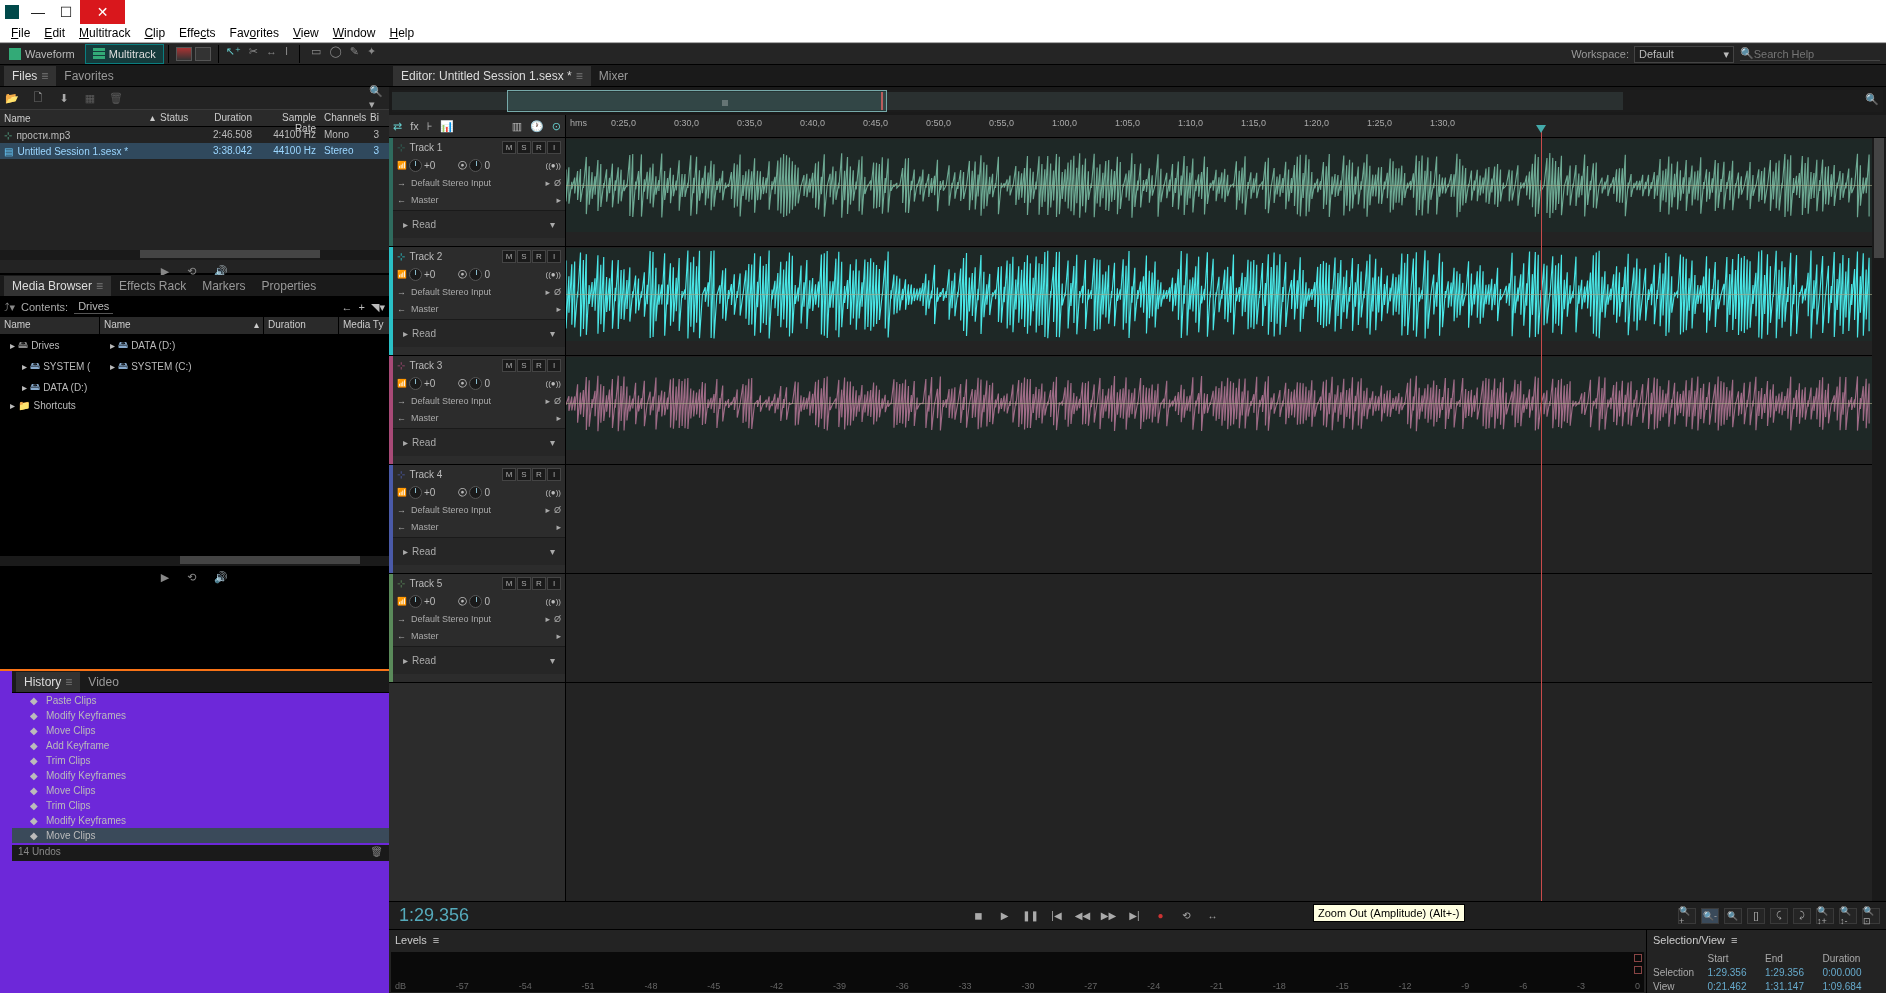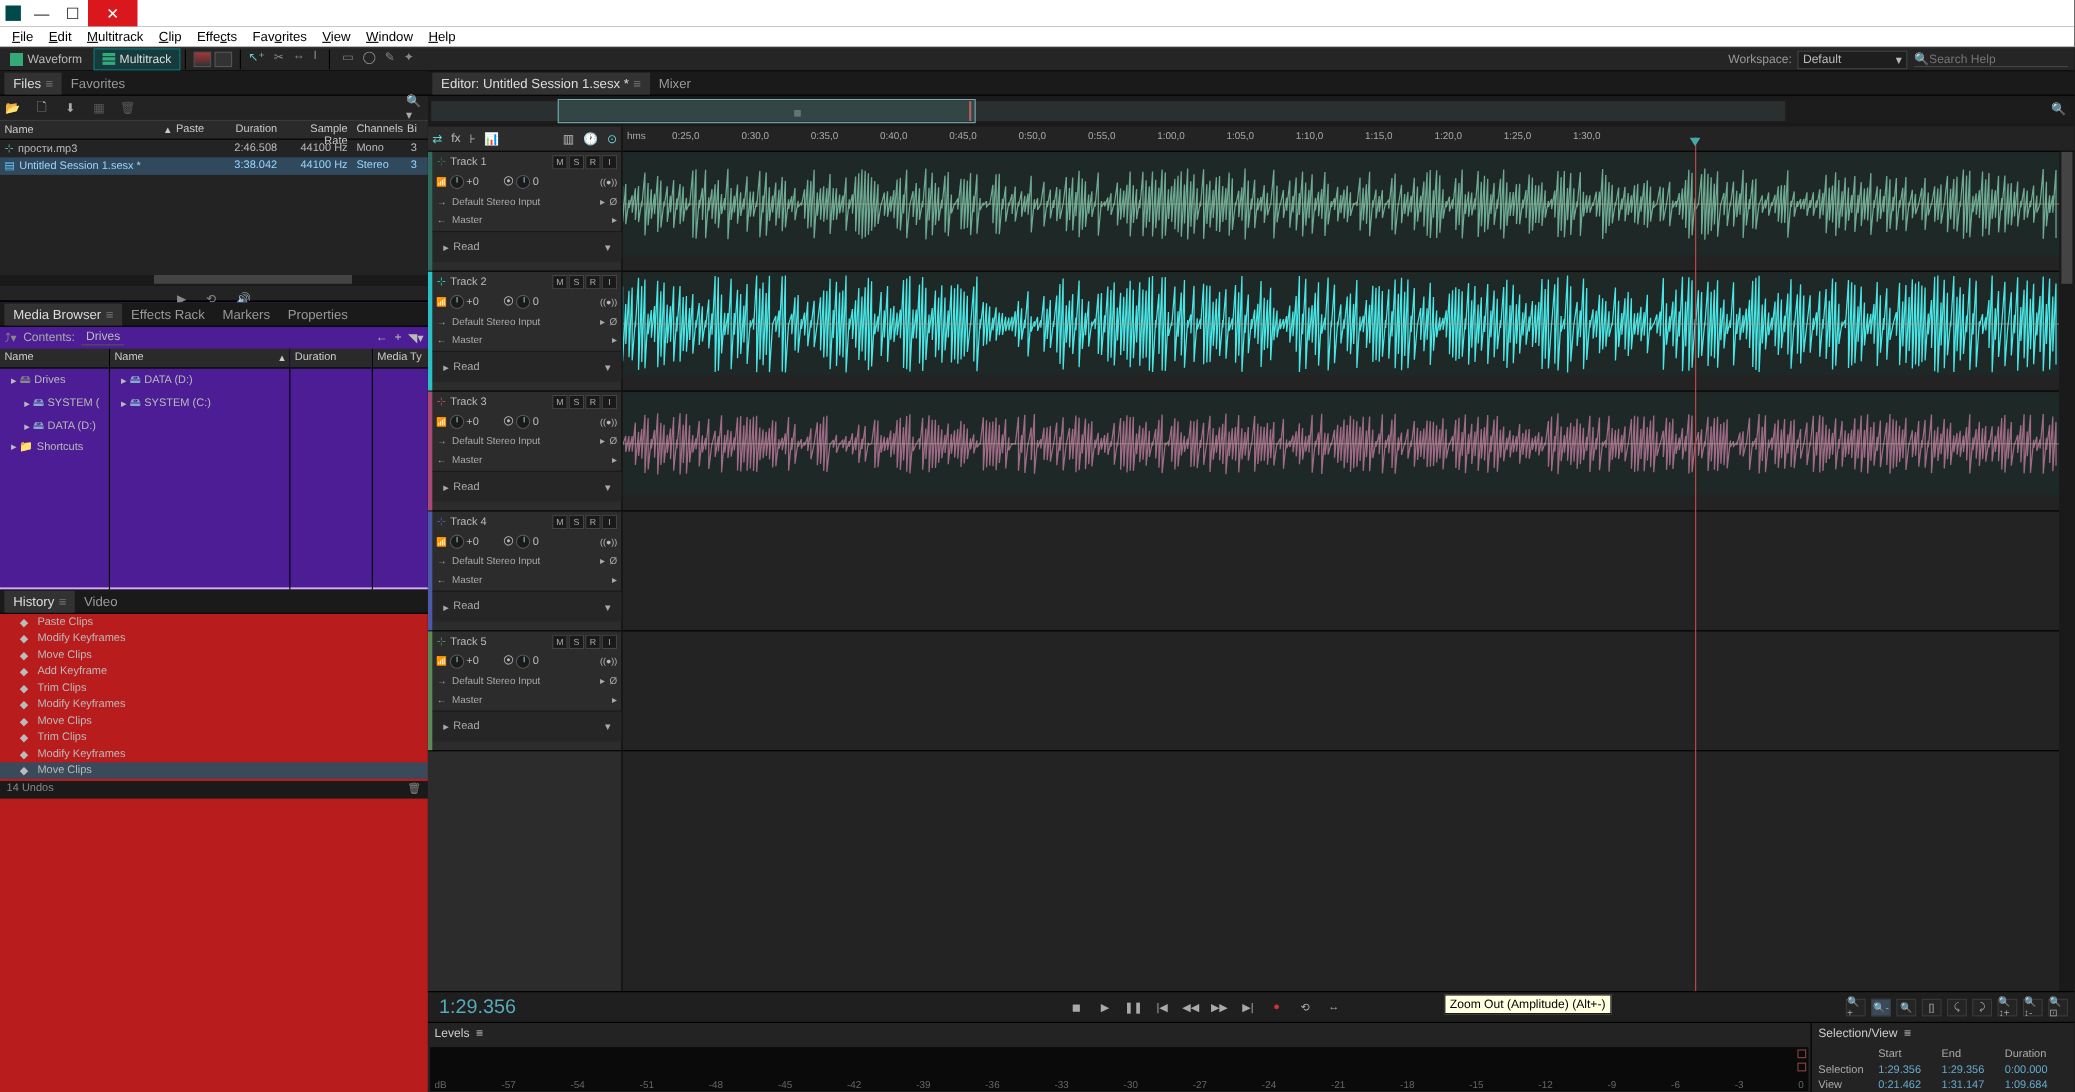--- a/index.html
+++ b/index.html
@@ -35,30 +35,30 @@
 .files-header div, .file-row div { padding:2px 4px; }
 .file-row { height:16px; display:flex; font-size:10px; color:#bbb; }
 .file-row.sel { background:#30495d; color:#9ad6ff; }
 .col-name { width:146px; display:flex; align-items:center; gap:4px;}
 .col-status { width:38px; }
 .col-duration { width:62px; text-align:right; }
 .col-sr { width:64px; text-align:right; }
 .col-ch { width:45px; }
 .col-bi { width:18px; text-align:right;}
 .play-row { height:22px; display:flex; align-items:center; justify-content:center; gap:18px;color:#888;}
-.media-panel { height:261px; background:#4c1d95; border-bottom:2px solid #c4b5fd;}
+.media-panel { height:396px; background:#000000; border-bottom:2px solid #f97316;}
 .media-tools { height:20px; padding:2px 4px; display:flex; align-items:center; gap:6px;}
 .media-tools .contents { color:#aaa; }
 .media-tools .underline { border-bottom:1px solid #555; padding:0 4px 1px;}
 .media-body { display:flex; height:238px;}
 .media-col { width:100px; border-right:1px solid #000;}
 .media-col.wide{flex:1;}
 .media-head { height:18px; background:#2a2a2a; padding:2px 4px; font-size:10px; color:#ccc; border-bottom:1px solid #000;}
 .tree-item { padding:2px 4px 2px 10px; font-size:10px; color:#bbb; display:flex; align-items:center; gap:3px;}
-.history-panel { flex:1; background:#b91c1c;}
+.history-panel { flex:1; background:#6d28d9;padding-left:12px;}
 .hist-row { height:15px; padding:1px 6px 1px 18px; font-size:10px; color:#bbb; display:flex; align-items:center; gap:4px;}
 .hist-row.sel { background:#3a4a5a;}
 .status-bar { height:16px; background:#1a1a1a; font-size:10px; color:#888; padding:1px 6px; display:flex; justify-content:space-between;}
 .editor-tabs { height:22px; background:#1a1a1a; display:flex; align-items:flex-end; padding-left:4px; border-bottom:1px solid #000;}
 .overview { height:22px; background:#1c1c1c; position:relative; margin:3px;}
 .ov-wave { position:absolute; top:2px; bottom:2px; left:0; right:260px; background:#2a3030;}
 .ov-win { position:absolute; top:0; bottom:0; left:115px; width:380px; border:1px solid #7aa; background:rgba(100,200,200,0.15);}
 .track-section { flex:1; display:flex; overflow:hidden; background:#232323;}
 .track-headers { width:177px; background:#2c2c2c; border-right:1px solid #000;}
 .track-hdr-tools { height:23px; border-bottom:1px solid #000; display:flex; align-items:center; padding:0 4px; gap:8px;}
@@ -187,21 +187,21 @@
         <span class="iconbtn">🗋</span>
         <span class="iconbtn">⬇</span>
         <span class="iconbtn" style="opacity:.4;">▦</span>
         <span class="iconbtn" style="opacity:.4;">🗑</span>
         <span style="flex:1;"></span>
         <span class="iconbtn">🔍▾</span>
       </div>
       <div class="files-header">
         <div class="col-name">Name</div>
         <div style="width:10px;">▴</div>
-        <div class="col-status">Paste</div>
+        <div class="col-status">Status</div>
         <div class="col-duration">Duration</div>
         <div class="col-sr">Sample Rate</div>
         <div class="col-ch">Channels</div>
         <div class="col-bi">Bi</div>
       </div>
       <div class="file-row">
         <div class="col-name">
             <span style="color:#5a8;">⊹</span>
             <span>прости.mp3</span>
           </div>

